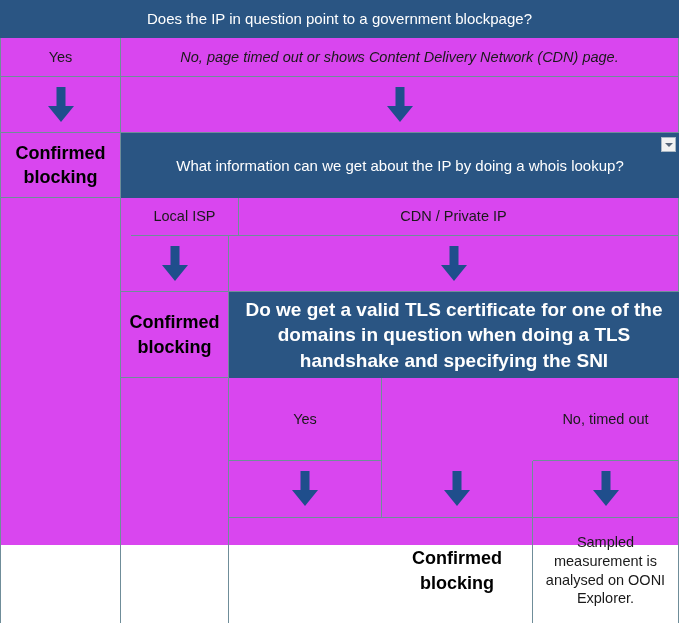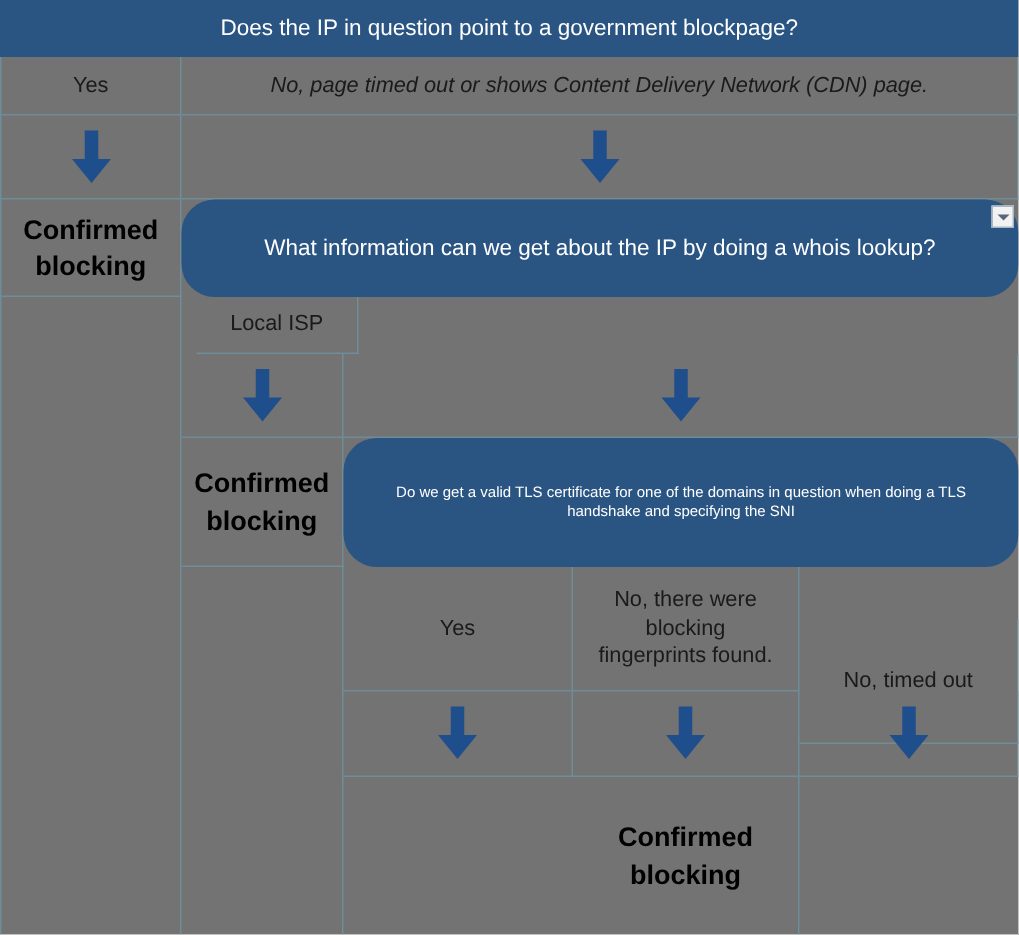--- a/index.html
+++ b/index.html
@@ -1,26 +1,26 @@
 <!DOCTYPE html>
 <html><head>
 <meta charset="utf-8">
 <style>
   html,body{margin:0;padding:0;background:#ffffff;}
   body{width:679px;height:623px;overflow:hidden;font-family:"Liberation Sans",sans-serif;}
-  #sheet{position:relative;width:679px;height:623px;background:#737373;}
+  #sheet{position:relative;width:679px;height:545px;background:#d946ef;}
 
   .cell{position:absolute;box-sizing:border-box;display:flex;align-items:center;
         justify-content:center;text-align:center;overflow:hidden;}
   .bordered{border-right:1px solid #6f8d99;border-bottom:1px solid #6f8d99;text-align:center;}
   .bl{border-left:1px solid #6f8d99;}
 
   .hdr{background:#2a5583;color:#ffffff;font-size:15px;font-weight:400;
        line-height:1.32;padding:2px 10px;border:none;}
-  .hdr.wrap{padding:4px 14px;border-radius:22px;}
+  .hdr.wrap{padding:4px 14px;}
 
   .plain{color:#1a1a1a;font-size:14.5px;line-height:1.3;padding:3px 8px;}
   .bold{font-weight:bold;font-size:18px;color:#000;}
 
   .arrowcell{padding:0;}
   .arrow{display:block;}
 
   .filterbtn{position:absolute;width:15px;height:15px;background:#f2f2f2;
              border:1px solid #a9b7c4;box-sizing:border-box;display:flex;
              align-items:center;justify-content:center;cursor:pointer;}
@@ -63,49 +63,49 @@
   </div>
   <div class="filterbtn" style="left:661px;top:137px;">
     <i></i>
   </div>
 
   <div class="cell bordered bl" style="left:0;top:198px;width:121px;height:425px;border-bottom:none;"></div>
 
   <div class="cell plain bordered" style="left:131px;top:198px;width:108px;height:38px;">
     <span>Local ISP</span>
   </div>
+  <div class="cell plain bordered" style="left:229px;top:198px;width:450px;height:38px;">
+    <span>CDN / Private IP</span>
+  </div>
 
   <div class="cell arrowcell bordered" style="left:121px;top:236px;width:108px;height:56px;">
     <svg class="arrow" width="30" height="38" viewBox="0 0 30 38" aria-hidden="true">
       <path d="M10.5 1 H19.5 V20 H28 L15 36 L2 20 H10.5 Z" fill="#1f4e8c"></path>
     </svg>
   </div>
   <div class="cell arrowcell bordered" style="left:229px;top:236px;width:450px;height:56px;">
     <svg class="arrow" width="30" height="38" viewBox="0 0 30 38" aria-hidden="true">
       <path d="M10.5 1 H19.5 V20 H28 L15 36 L2 20 H10.5 Z" fill="#1f4e8c"></path>
     </svg>
   </div>
 
   <div class="cell bold bordered" style="left:121px;top:292px;width:108px;height:86px;flex-direction:column;line-height:1.35;">
     <span>Confirmed</span>
     <span>blocking</span>
   </div>
-  <div class="cell hdr wrap" style="left:229px;top:292px;width:450px;height:86px;font-weight:normal;font-size:10px;">
+  <div class="cell hdr wrap" style="left:229px;top:292px;width:450px;height:86px;font-weight:bold;font-size:19px;">
     <span>Do we get a valid TLS certificate for one of the domains in question when doing a TLS handshake and specifying the SNI</span>
   </div>
 
   <div class="cell bordered" style="left:121px;top:378px;width:108px;height:245px;border-bottom:none;"></div>
 
   <div class="cell plain bordered" style="left:229px;top:378px;width:153px;height:83px;">
     <span>Yes</span>
   </div>
-  <div class="cell plain bordered" style="left:382px;top:378px;width:151px;height:83px;padding:3px 14px;">
-    <span>No, there were blocking fingerprints found.</span>
-  </div>
-  <div class="cell plain bordered" style="left:533px;top:378px;width:146px;height:83px;padding:3px 10px;margin-top:35px;">
+  <div class="cell plain bordered" style="left:533px;top:378px;width:146px;height:83px;padding:3px 10px;">
     <span>No, timed out</span>
   </div>
 
   <div class="cell arrowcell bordered" style="left:229px;top:461px;width:153px;height:57px;">
     <svg class="arrow" width="30" height="38" viewBox="0 0 30 38" aria-hidden="true">
       <path d="M10.5 1 H19.5 V20 H28 L15 36 L2 20 H10.5 Z" fill="#1f4e8c"></path>
     </svg>
   </div>
   <div class="cell arrowcell bordered" style="left:382px;top:461px;width:151px;height:57px;">
     <svg class="arrow" width="30" height="38" viewBox="0 0 30 38" aria-hidden="true">
@@ -115,14 +115,17 @@
   <div class="cell arrowcell bordered" style="left:533px;top:461px;width:146px;height:57px;">
     <svg class="arrow" width="30" height="38" viewBox="0 0 30 38" aria-hidden="true">
       <path d="M10.5 1 H19.5 V20 H28 L15 36 L2 20 H10.5 Z" fill="#1f4e8c"></path>
     </svg>
   </div>
 
   <div class="cell bold bordered" style="left:382px;top:518px;width:151px;height:105px;flex-direction:column;line-height:1.35;border-bottom:none;">
     <span>Confirmed</span>
     <span>blocking</span>
   </div>
+  <div class="cell plain bordered" style="left:533px;top:518px;width:146px;height:105px;padding:3px 10px;border-bottom:none;">
+    <span>Sampled measurement is analysed on OONI Explorer.</span>
+  </div>
 
 </div>
 
 </body></html>

